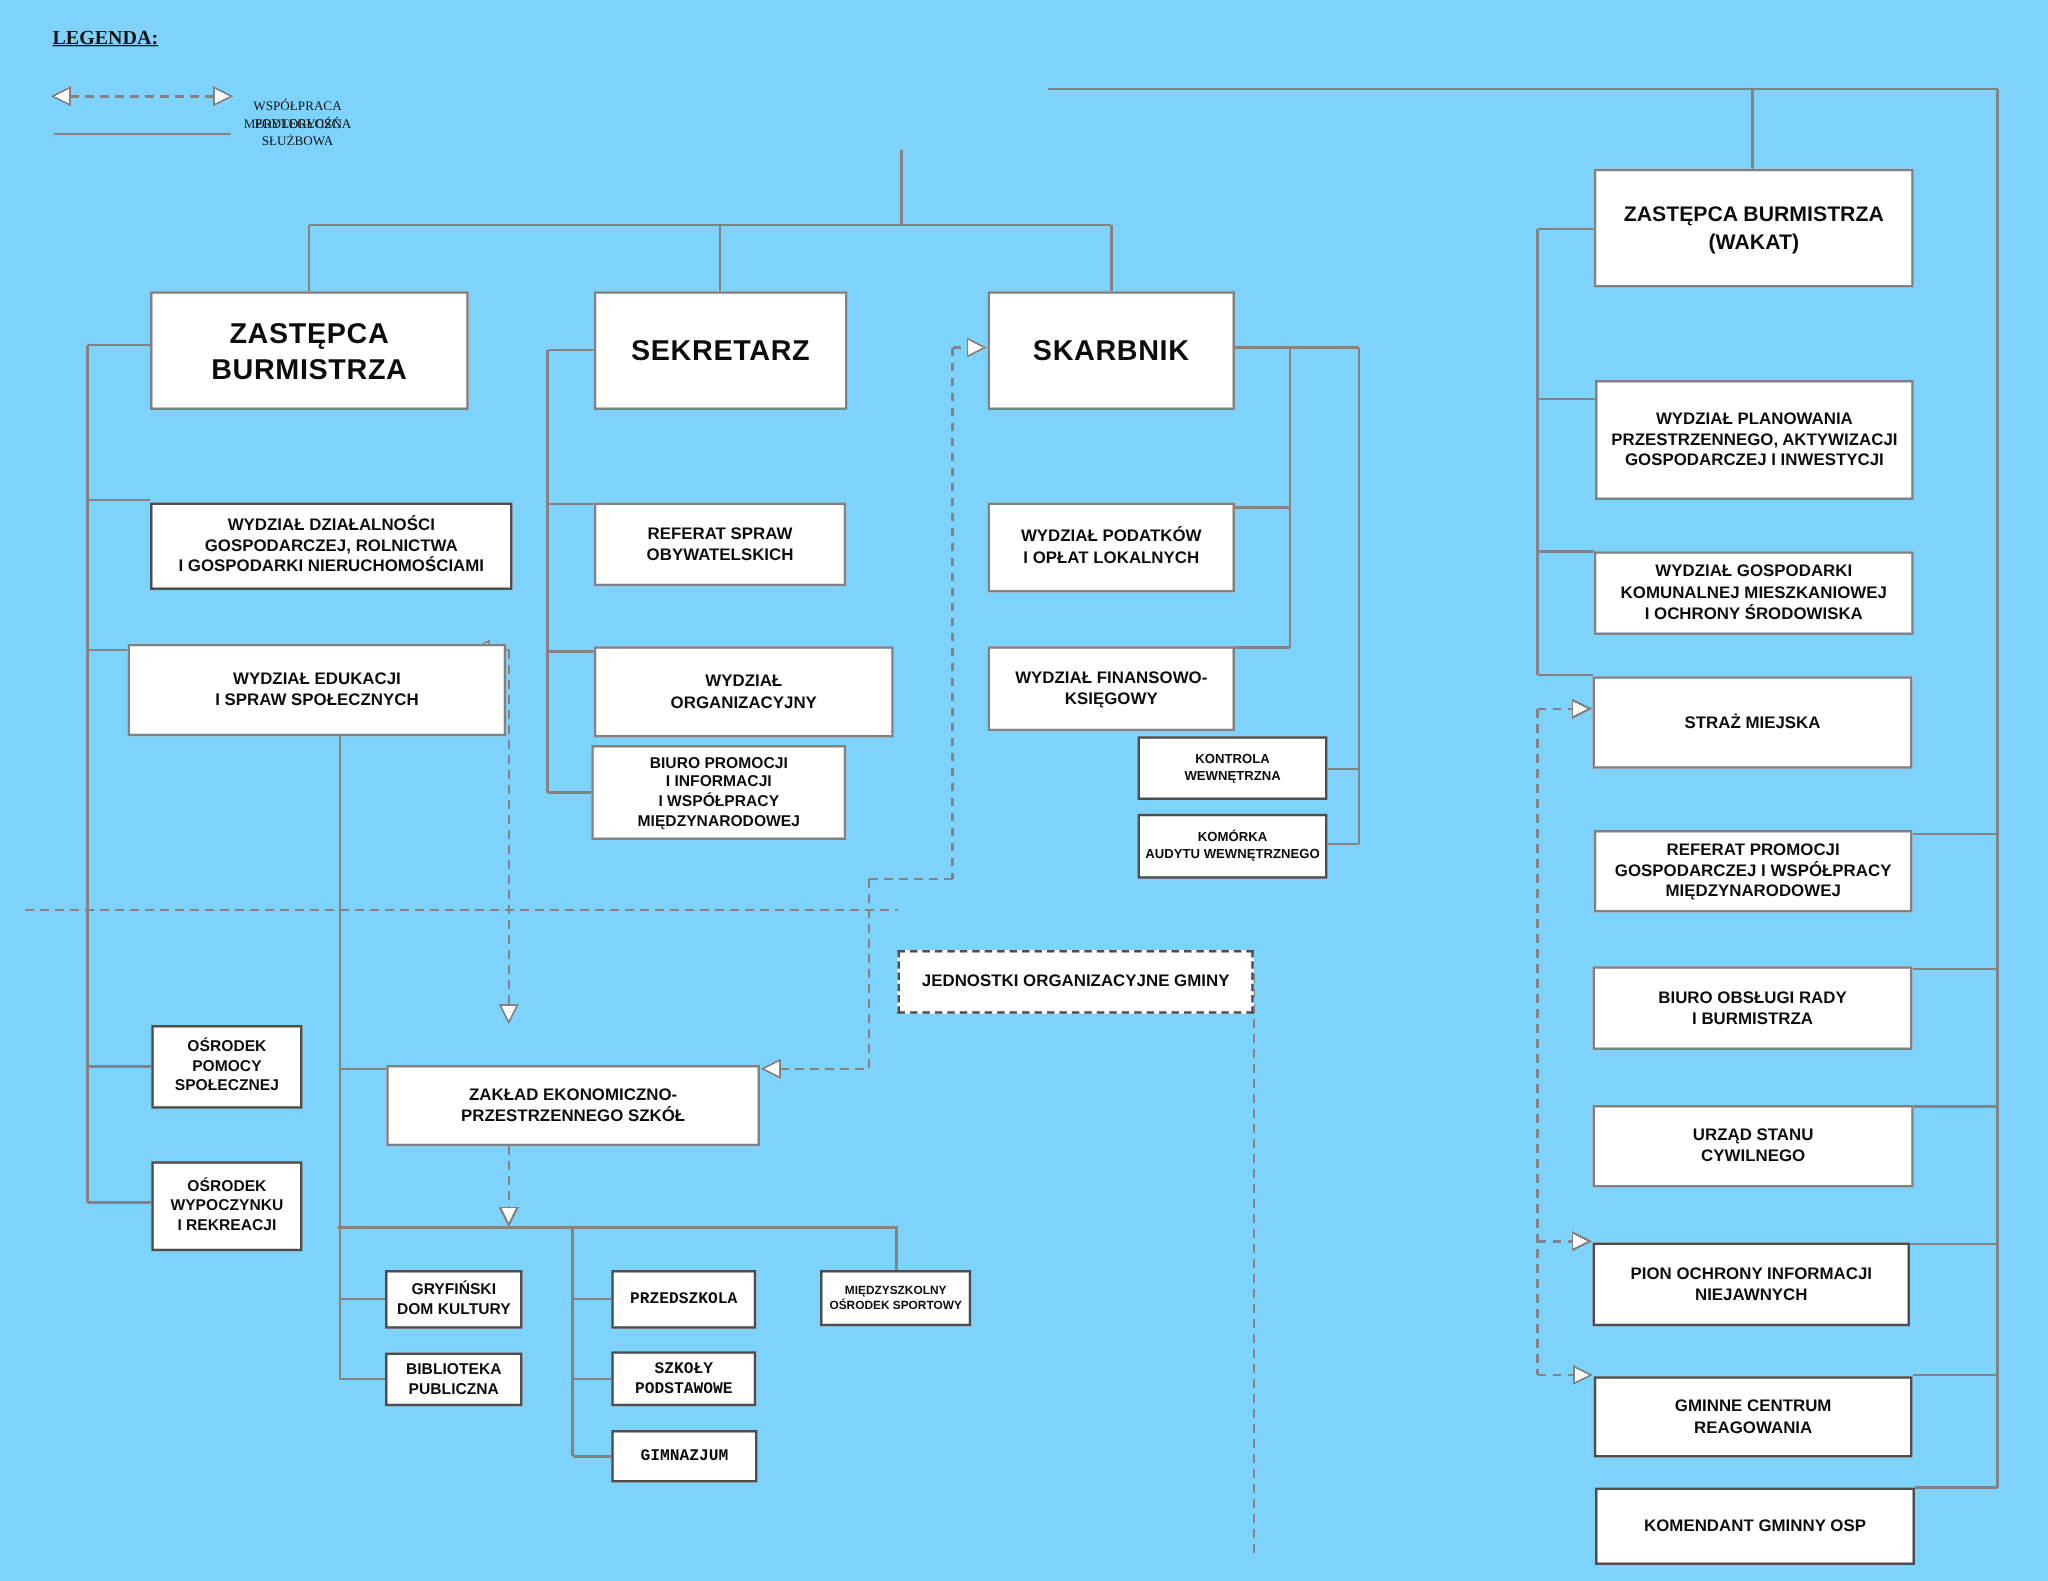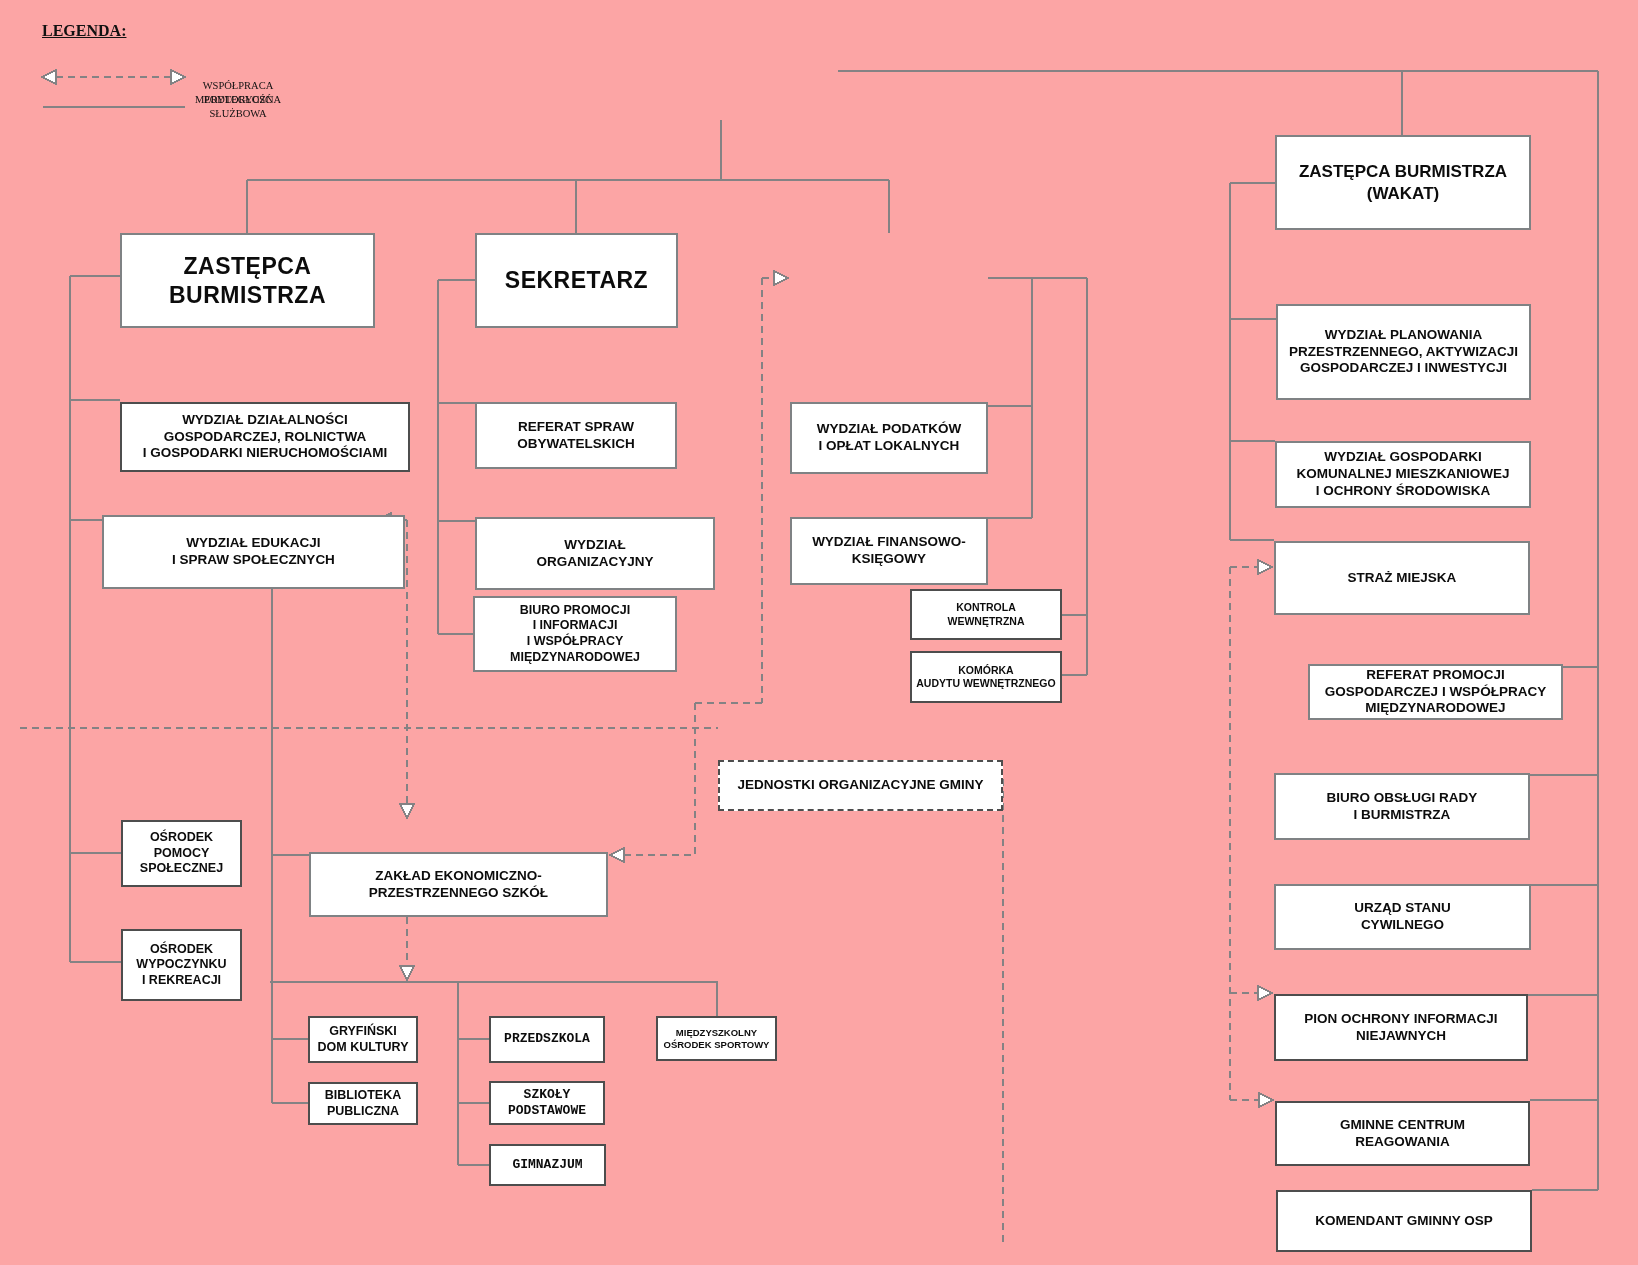--- a/index.html
+++ b/index.html
@@ -1,16 +1,16 @@
 <!DOCTYPE html>
 <html><head>
 <meta charset="utf-8">
 <style>
   html,body{margin:0;padding:0;background:#fff;}
-  .page{position:relative;width:1638px;height:1265px;background:#fca5a5;overflow:hidden;
+  .page{position:relative;width:1638px;height:1265px;background:#7dd3fc;overflow:hidden;
         font-family:"Liberation Sans",sans-serif;}
   svg.wires{position:absolute;left:0;top:0;z-index:1;}
   .node{position:absolute;z-index:2;box-sizing:border-box;background:#fff;
         border:2px solid #7f8284;display:flex;align-items:center;justify-content:center;
         text-align:center;font-weight:bold;color:#0c0c0c;white-space:pre-line;
         line-height:1.25;padding:2px;}
   .dark{border-color:#4d4d4d;border-width:2px;}
   .dashed-box{border:2px dashed #4d4d4d;}
   .fs-xxl{font-size:29px;letter-spacing:1.5px;}
   .fs-xl{font-size:23px;letter-spacing:.5px;}
@@ -132,20 +132,21 @@
 I SPRAW SPOŁECZNYCH</div>
   <div class="node fs-xl" style="left:475px;top:233px;width:203px;height:95px">SEKRETARZ</div>
   <div class="node fs-md" style="left:475px;top:370px;width:202px;height:67px">REFERAT SPRAW
 OBYWATELSKICH</div>
   <div class="node fs-md" style="left:475px;top:485px;width:240px;height:73px">WYDZIAŁ
 ORGANIZACYJNY</div>
   <div class="node fs-sm" style="left:473px;top:596px;width:204px;height:76px">BIURO PROMOCJI
 I INFORMACJI
 I WSPÓŁPRACY
 MIĘDZYNARODOWEJ</div>
+  <div class="node fs-xl" style="left:790px;top:233px;width:198px;height:95px">SKARBNIK</div>
   <div class="node fs-md" style="left:790px;top:370px;width:198px;height:72px">WYDZIAŁ PODATKÓW
 I OPŁAT LOKALNYCH</div>
   <div class="node fs-md" style="left:790px;top:485px;width:198px;height:68px">WYDZIAŁ FINANSOWO-
 KSIĘGOWY</div>
   <div class="node fs-xs dark" style="left:910px;top:589px;width:152px;height:51px">KONTROLA
 WEWNĘTRZNA</div>
   <div class="node fs-xs dark" style="left:910px;top:651px;width:152px;height:52px">KOMÓRKA
 AUDYTU WEWNĘTRZNEGO</div>
   <div class="node fs-md dashed-box" style="left:718px;top:728px;width:285px;height:51px">JEDNOSTKI ORGANIZACYJNE GMINY</div>
   <div class="node fs-md" style="left:309px;top:820px;width:299px;height:65px">ZAKŁAD EKONOMICZNO-
@@ -168,21 +169,21 @@
 OŚRODEK SPORTOWY</div>
   <div class="node fs-lg" style="left:1275px;top:135px;width:256px;height:95px">ZASTĘPCA BURMISTRZA
 (WAKAT)</div>
   <div class="node fs-md" style="left:1276px;top:272px;width:255px;height:96px">WYDZIAŁ PLANOWANIA
 PRZESTRZENNEGO, AKTYWIZACJI
 GOSPODARCZEJ I INWESTYCJI</div>
   <div class="node fs-md" style="left:1275px;top:409px;width:256px;height:67px">WYDZIAŁ GOSPODARKI
 KOMUNALNEJ MIESZKANIOWEJ
 I OCHRONY ŚRODOWISKA</div>
   <div class="node fs-md" style="left:1274px;top:509px;width:256px;height:74px">STRAŻ MIEJSKA</div>
-  <div class="node fs-md" style="left:1308px;top:632px;width:255px;height:56px">REFERAT PROMOCJI
+  <div class="node fs-md" style="left:1275px;top:632px;width:255px;height:66px">REFERAT PROMOCJI
 GOSPODARCZEJ I WSPÓŁPRACY
 MIĘDZYNARODOWEJ</div>
   <div class="node fs-md" style="left:1274px;top:741px;width:256px;height:67px">BIURO OBSŁUGI RADY
 I BURMISTRZA</div>
   <div class="node fs-md" style="left:1274px;top:852px;width:257px;height:66px">URZĄD STANU
 CYWILNEGO</div>
   <div class="node fs-md dark" style="left:1274px;top:962px;width:254px;height:67px">PION OCHRONY INFORMACJI
 NIEJAWNYCH</div>
   <div class="node fs-md dark" style="left:1275px;top:1069px;width:255px;height:65px">GMINNE CENTRUM
 REAGOWANIA</div>

